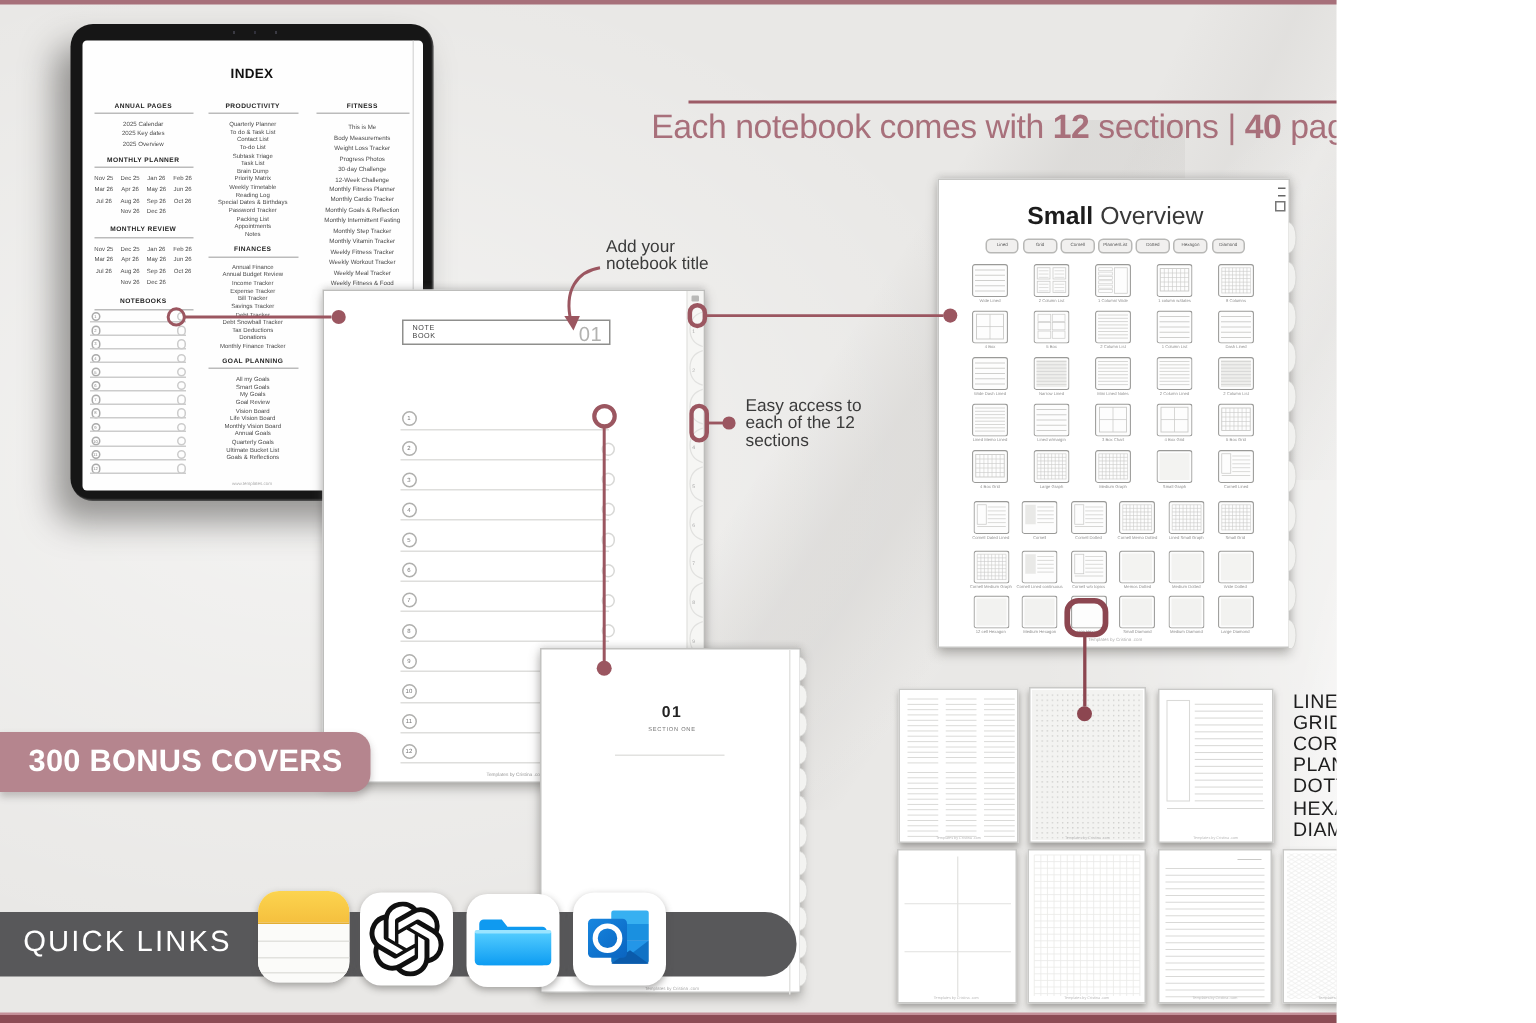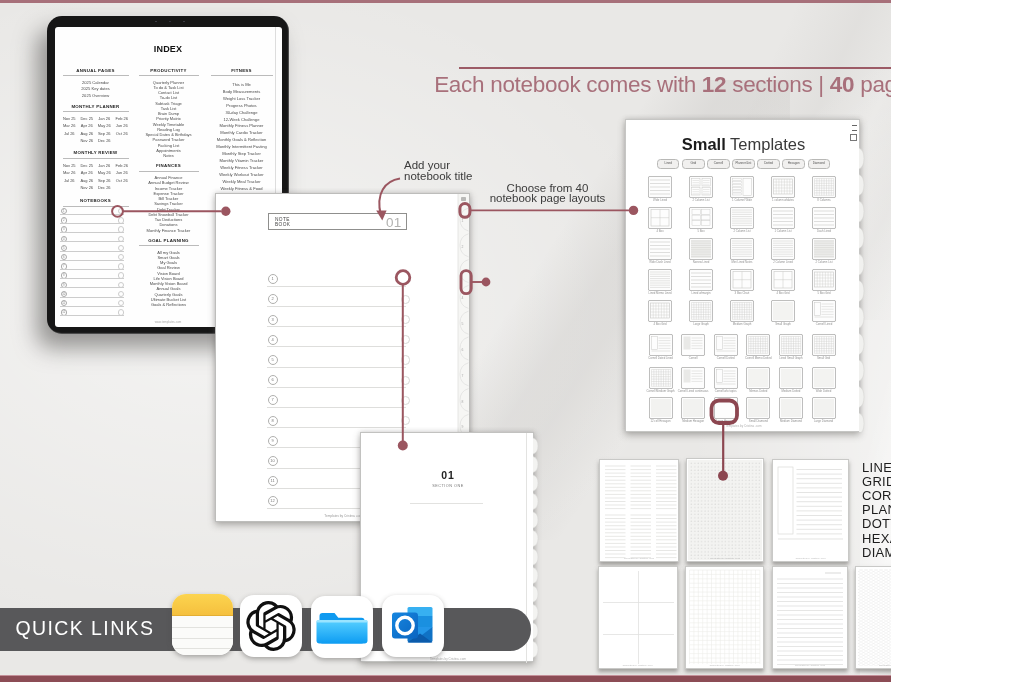--- a/index.html
+++ b/index.html
@@ -133,21 +133,21 @@
 
 <div class="abs" style="left:156px;top:40.5px;width:62px;text-align:center;font-size:4.4px;font-weight:bold;letter-spacing:.3px;color:#222;border-bottom:0.5px solid #bbb;padding-bottom:2.5px;">FITNESS</div>
 <div class="abs" style="left:152px;top:55px;width:70px;text-align:center;font-size:4.1px;line-height:6.9px;color:#4a4a4a;">This is Me<br>Body Measurements<br>Weight Loss Tracker<br>Progress Photos<br>30-day Challenge<br>12-Week Challenge<br>Monthly Fitness Planner<br>Monthly Cardio Tracker<br>Monthly Goals &amp; Reflection<br>Monthly Intermittent Fasting<br>Monthly Step Tracker<br>Monthly Vitamin Tracker<br>Weekly Fitness Tracker<br>Weekly Workout Tracker<br>Weekly Meal Tracker<br>Weekly Fitness &amp; Food</div>
 
 <div class="abs" style="right:0;top:0;width:6px;height:300px;border-left:0.5px solid #ddd;"></div>
 <div class="abs" style="left:0;bottom:3px;width:227px;text-align:center;font-size:3px;color:#aaa;">www.templates.com</div>
 </div>
 
 <div class="page" style="left:625px;top:119px;width:235px;height:313px;">
 
-<div class="abs" style="left:0;top:15px;width:235px;text-align:center;font-size:16.5px;color:#333;"><b style="color:#1c1c1c;">Small</b> <span style="color:#3a3a3a;">Templates</span></div>
+<div class="abs" style="left:0;top:15px;width:235px;text-align:center;font-size:16.5px;color:#333;"><b style="color:#1c1c1c;">Small</b> <span style="color:#3a3a3a;">Overview</span></div>
 
 <div class="abs" style="left:0;top:39px;width:235px;display:flex;justify-content:center;gap:2.6px;">
         <div style="width:20.5px;height:7.6px;background:#f1f0ef;border:0.5px solid #b8b8b6;border-radius:3.5px;font-size:3px;color:#555;text-align:center;line-height:7.6px;overflow:hidden;">Lined</div>
         <div style="width:20.5px;height:7.6px;background:#f1f0ef;border:0.5px solid #b8b8b6;border-radius:3.5px;font-size:3px;color:#555;text-align:center;line-height:7.6px;overflow:hidden;">Grid</div>
         <div style="width:20.5px;height:7.6px;background:#f1f0ef;border:0.5px solid #b8b8b6;border-radius:3.5px;font-size:3px;color:#555;text-align:center;line-height:7.6px;overflow:hidden;">Cornell</div>
         <div style="width:20.5px;height:7.6px;background:#f1f0ef;border:0.5px solid #b8b8b6;border-radius:3.5px;font-size:3px;color:#555;text-align:center;line-height:7.6px;overflow:hidden;">Planner/List</div>
         <div style="width:20.5px;height:7.6px;background:#f1f0ef;border:0.5px solid #b8b8b6;border-radius:3.5px;font-size:3px;color:#555;text-align:center;line-height:7.6px;overflow:hidden;">Dotted</div>
         <div style="width:20.5px;height:7.6px;background:#f1f0ef;border:0.5px solid #b8b8b6;border-radius:3.5px;font-size:3px;color:#555;text-align:center;line-height:7.6px;overflow:hidden;">Hexagon</div>
         <div style="width:20.5px;height:7.6px;background:#f1f0ef;border:0.5px solid #b8b8b6;border-radius:3.5px;font-size:3px;color:#555;text-align:center;line-height:7.6px;overflow:hidden;">Diamond</div>
       </div>
@@ -845,22 +845,22 @@
       <path d="M0 205.5 q 5 1.5 5 8 q0 6.5 -5 8" fill="#f3f3f1" stroke="#d8d8d6" stroke-width="0.55"></path>
     </svg>
 
 
 <div class="abs" style="left:459px;top:67px;width:554px;height:2.4px;background:#9c5b66;"></div>
 
 <div class="abs" style="left:430px;top:71.5px;width:584px;text-align:center;font-size:22.5px;color:#a8707b;white-space:nowrap;letter-spacing:-0.3px;">Each notebook comes with <b>12</b> sections&nbsp;|&nbsp;<b>40</b> page templates</div>
 
 <div class="abs" style="left:404px;top:160px;width:90px;font-size:11.5px;line-height:11.3px;color:#3b3b3b;">Add your<br>notebook title</div>
 
-<div class="abs" style="left:460px;top:182.5px;width:175px;text-align:center;font-size:11.5px;line-height:10.9px;color:#3b3b3b;">Choose from 40<br>notebook page layouts</div>
-
+
+<div class="abs" style="left:497px;top:266px;width:110px;font-size:11.5px;line-height:11.3px;color:#3b3b3b;">Easy access to<br>each of the 12<br>sections</div>
 <div class="page" style="left:599px;top:459px;width:80px;height:103px;border-color:#c9c9c7;box-shadow:0 2.5px 4px rgba(100,98,95,.55);">
       <svg width="78" height="101" viewBox="0 0 78 101" style="position:absolute;left:0;top:0;">
         <line x1="5" y1="6.0" x2="25.5" y2="6.0" stroke="#d6d6d4" stroke-width="0.6"></line>
         <line x1="5" y1="9.6" x2="25.5" y2="9.6" stroke="#d6d6d4" stroke-width="0.6"></line>
         <line x1="5" y1="13.1" x2="25.5" y2="13.1" stroke="#d6d6d4" stroke-width="0.6"></line>
         <line x1="5" y1="16.6" x2="25.5" y2="16.6" stroke="#d6d6d4" stroke-width="0.6"></line>
         <line x1="5" y1="20.2" x2="25.5" y2="20.2" stroke="#d6d6d4" stroke-width="0.6"></line>
         <line x1="5" y1="23.8" x2="25.5" y2="23.8" stroke="#d6d6d4" stroke-width="0.6"></line>
         <line x1="5" y1="27.3" x2="25.5" y2="27.3" stroke="#d6d6d4" stroke-width="0.6"></line>
         <line x1="5" y1="30.8" x2="25.5" y2="30.8" stroke="#d6d6d4" stroke-width="0.6"></line>
@@ -1056,20 +1056,21 @@
             <path d="M0 0 L2.5 1.5 L0 3 M5 0 L2.5 1.5 L5 3" stroke="#e8e8e6" stroke-width="0.45" fill="none"></path>
           </pattern>
         </defs>
         <rect x="2" y="2" width="72" height="97" fill="url(#dm)"></rect>
       </svg>
       <div class="abs" style="left:0;bottom:1px;width:100%;text-align:center;font-size:2.5px;color:#bbb;">Templates by Cristina .com</div>
     </div>
 
 <div class="abs" style="left:862px;top:460.5px;font-size:13px;line-height:14.2px;font-weight:400;letter-spacing:.3px;color:#1d1d1d;">LINED<br>GRID<br>CORNELL<br>PLANNERS<br>DOTTED<br>HEXAGON<br>DIAMOND</div>
 
+<div class="abs" style="left:0;top:487.5px;width:247px;height:40.5px;background:#b5858e;border-radius:0 12px 12px 0;box-shadow:0 3px 5px rgba(90,80,80,.3);color:#fff;font-weight:bold;font-size:20.5px;line-height:40.5px;padding-left:19px;box-sizing:border-box;letter-spacing:.2px;">300 BONUS COVERS</div>
 
 
 <div class="abs" style="left:0;top:608px;width:531px;height:42.5px;background:#58585a;border-radius:0 21px 21px 0;color:#fff;font-size:19.5px;font-weight:500;line-height:40.5px;padding-left:15.5px;box-sizing:border-box;letter-spacing:1.4px;">QUICK LINKS</div>
 
 <div style="position:absolute;width:62px;height:62px;background:#fff;border-radius:14px;box-shadow:0 2px 5px rgba(80,78,75,.45);overflow:hidden;left:172px;top:594px;width:61px;height:61px;">
       <div class="abs" style="left:0;top:0;width:61px;height:20.5px;background:linear-gradient(#fcd44f,#f5c03e);border-bottom:1px solid #e3ae33;"></div>
       <div class="abs" style="left:0;top:21.5px;width:61px;height:39.5px;background:#fbfbf9;"></div>
       <div class="abs" style="left:0;top:33px;width:61px;border-top:1px solid #e2e2de;"></div>
       <div class="abs" style="left:0;top:43.5px;width:61px;border-top:1px solid #e2e2de;"></div>
       <div class="abs" style="left:0;top:54px;width:61px;border-top:1px solid #e2e2de;"></div>

